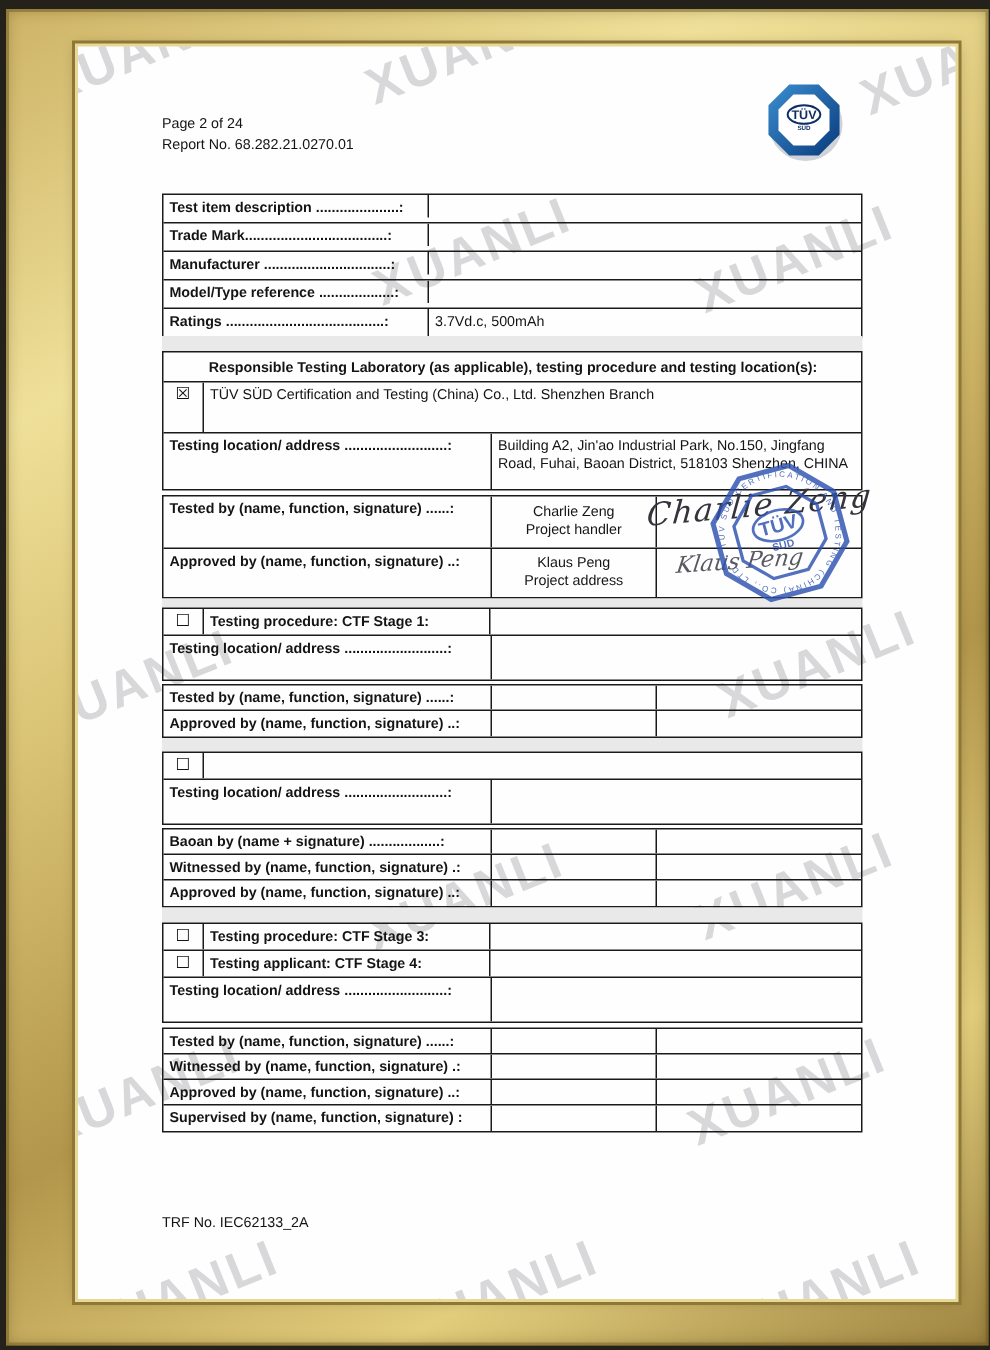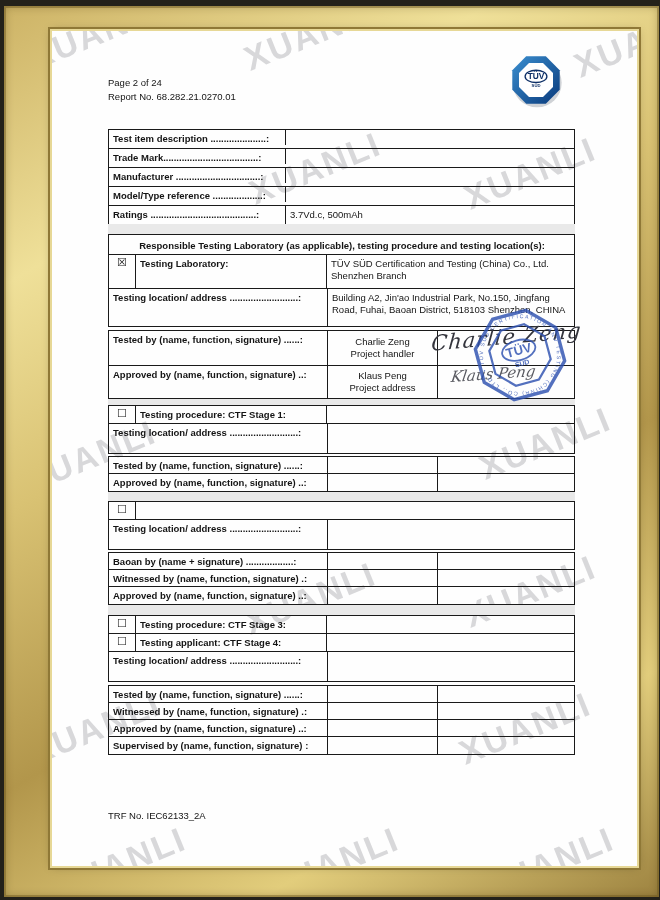--- a/index.html
+++ b/index.html
@@ -118,21 +118,20 @@
     </div>
 
     <div class="gapband" style="top:193px;height:10px"></div>
 
     <div class="tbl" style="top:203px">
       <div class="trow r20">
         <div class="tcell hdrcell fill">Responsible Testing Laboratory (as applicable), testing procedure and testing location(s):</div>
       </div>
       <div class="trow r34">
         <div class="tcell cb w27">☒</div>
-        <div class="tcell lbl w191">Testing Laboratory:</div>
         <div class="tcell fill">TÜV SÜD Certification and Testing (China) Co., Ltd. Shenzhen Branch</div>
       </div>
       <div class="trow r37">
         <div class="tcell lbl w219">Testing location/ address ..........................:</div>
         <div class="tcell fill">Building A2, Jin'ao Industrial Park, No.150, Jingfang Road, Fuhai, Baoan District, 518103 Shenzhen, CHINA</div>
       </div>
     </div>
 
     <div class="tbl" style="top:299px">
       <div class="trow r35">

